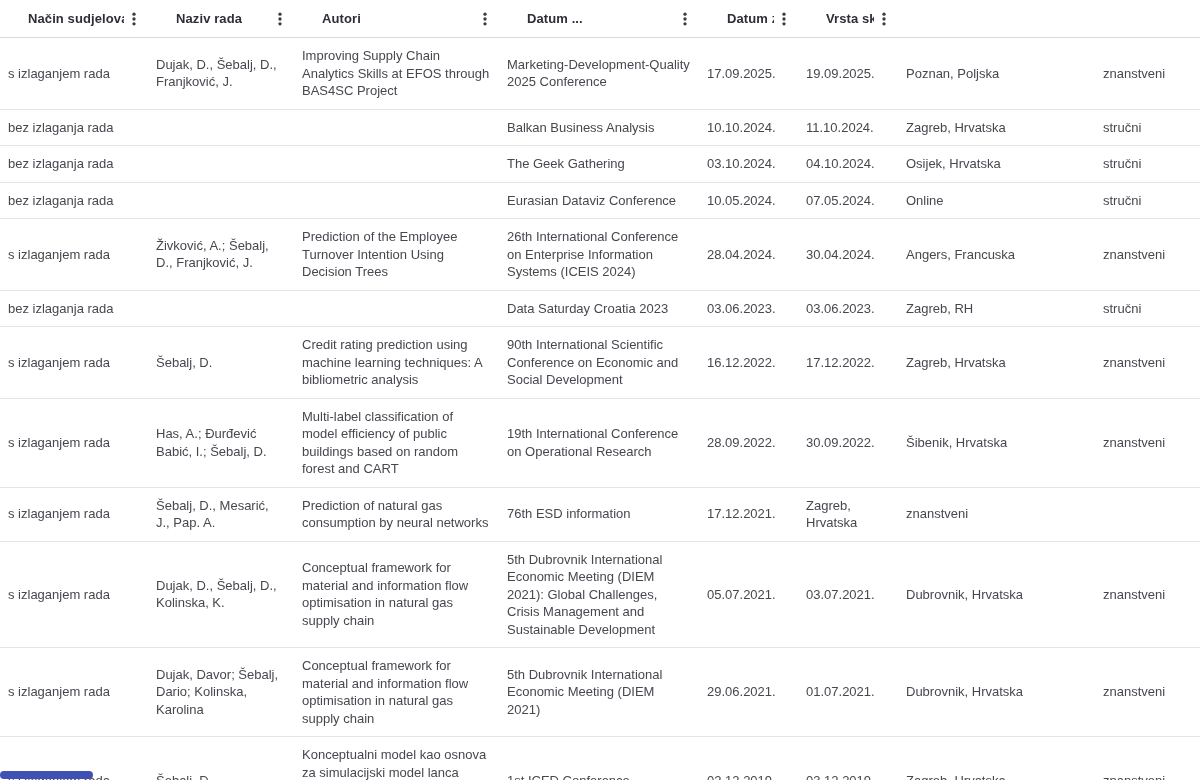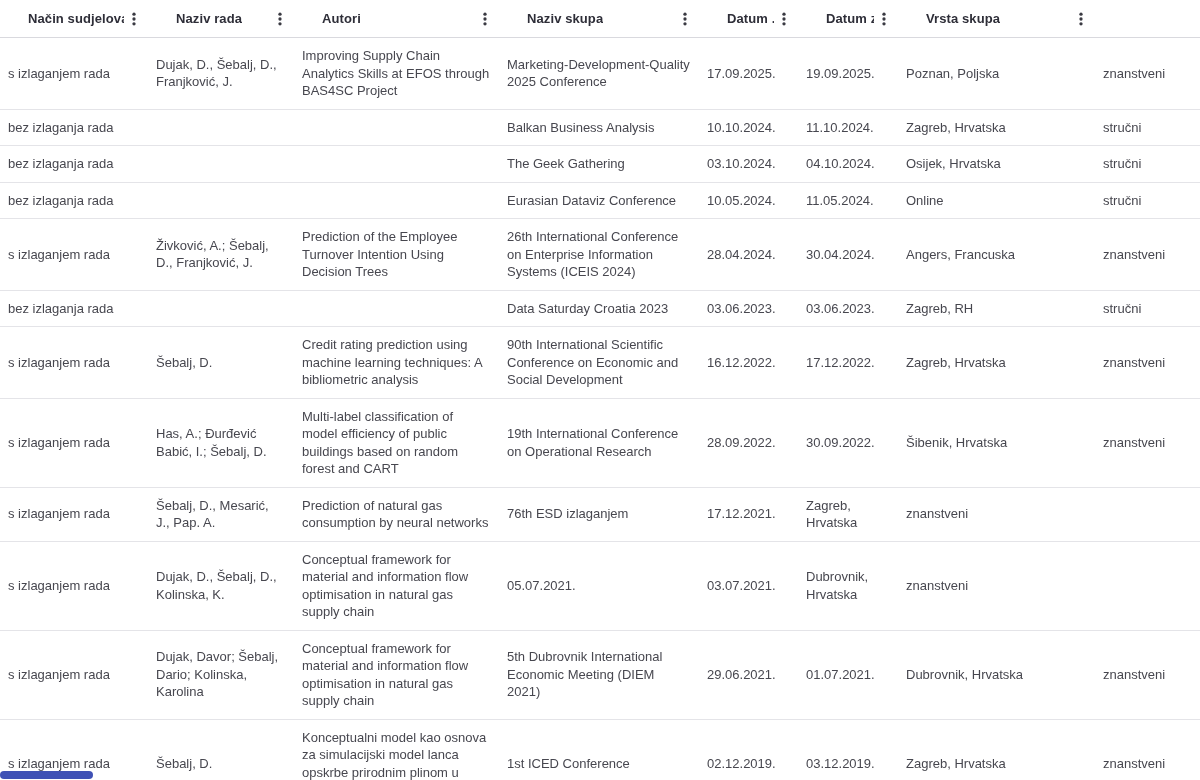--- a/index.html
+++ b/index.html
@@ -101,30 +101,20 @@
     <span class="th-label">Autori</span>
     <span class="col-menu">
       <svg width="14" height="16" viewBox="0 0 14 16" aria-hidden="true">
         <circle cx="7" cy="3.2" r="1.65" fill="currentColor"></circle>
         <circle cx="7" cy="8" r="1.65" fill="currentColor"></circle>
         <circle cx="7" cy="12.8" r="1.65" fill="currentColor"></circle>
       </svg>
     </span>
   </div>
 
-  <div class="th">
-    <span class="th-label">Naziv skupa</span>
-    <span class="col-menu">
-      <svg width="14" height="16" viewBox="0 0 14 16" aria-hidden="true">
-        <circle cx="7" cy="3.2" r="1.65" fill="currentColor"></circle>
-        <circle cx="7" cy="8" r="1.65" fill="currentColor"></circle>
-        <circle cx="7" cy="12.8" r="1.65" fill="currentColor"></circle>
-      </svg>
-    </span>
-  </div>
 
   <div class="th">
     <span class="th-label">Datum ...</span>
     <span class="col-menu">
       <svg width="14" height="16" viewBox="0 0 14 16" aria-hidden="true">
         <circle cx="7" cy="3.2" r="1.65" fill="currentColor"></circle>
         <circle cx="7" cy="8" r="1.65" fill="currentColor"></circle>
         <circle cx="7" cy="12.8" r="1.65" fill="currentColor"></circle>
       </svg>
     </span>
@@ -246,21 +236,21 @@
     <div class="td">
           <span></span>
         </div>
     <div class="td">
           <span>Eurasian Dataviz Conference</span>
         </div>
     <div class="td">
           <span>10.05.2024.</span>
         </div>
     <div class="td">
-          <span>11.05.2024.</span>
+          <span>07.05.2024.</span>
         </div>
     <div class="td">
           <span>Online</span>
         </div>
     <div class="td">
           <span>stručni</span>
         </div>
   </div>
 
   <div class="tr">
@@ -375,21 +365,21 @@
     <div class="td">
           <span>s izlaganjem rada</span>
         </div>
     <div class="td">
           <span>Šebalj, D., Mesarić, J., Pap. A.</span>
         </div>
     <div class="td">
           <span>Prediction of natural gas consumption by neural networks</span>
         </div>
     <div class="td">
-          <span>76th ESD izlaganjem</span>
+          <span>76th ESD information</span>
         </div>
     <div class="td">
           <span>17.12.2021.</span>
         </div>
     <div class="td">
           <span>Zagreb, Hrvatska</span>
         </div>
     <div class="td">
           <span>znanstveni</span>
         </div>
@@ -397,20 +387,23 @@
 
   <div class="tr">
     <div class="td">
           <span>s izlaganjem rada</span>
         </div>
     <div class="td">
           <span>Dujak, D., Šebalj, D., Kolinska, K.</span>
         </div>
     <div class="td">
           <span>Conceptual framework for material and information flow optimisation in natural gas supply chain</span>
+        </div>
+    <div class="td">
+          <span>5th Dubrovnik International Economic Meeting (DIEM 2021): Global Challenges, Crisis Management and Sustainable Development</span>
         </div>
     <div class="td">
           <span>05.07.2021.</span>
         </div>
     <div class="td">
           <span>03.07.2021.</span>
         </div>
     <div class="td">
           <span>Dubrovnik, Hrvatska</span>
         </div>

